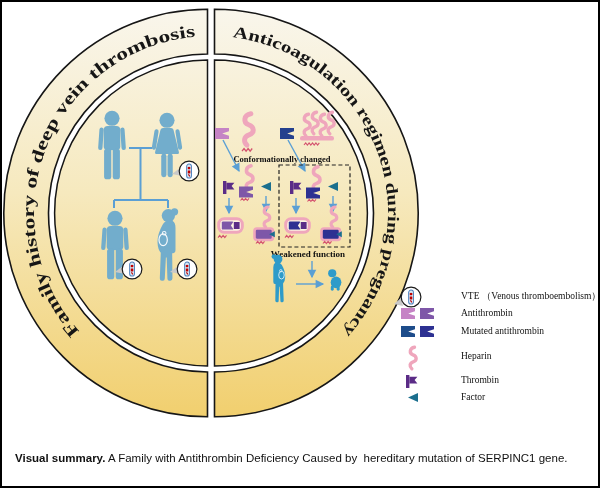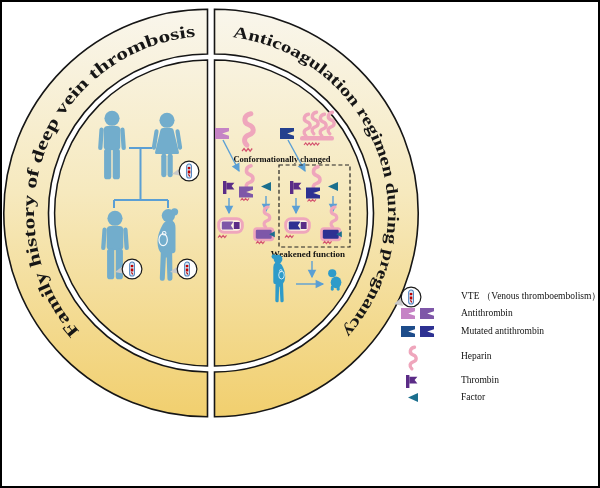--- a/index.html
+++ b/index.html
@@ -220,13 +220,14 @@
     <text class="legendtext" x="459" y="357">Heparin</text>
 
     <use href="#sym-thrombin" transform="translate(404,373)" color="#5B2C87"></use>
     <text class="legendtext" x="459" y="381">Thrombin</text>
 
     <use href="#sym-factor" transform="translate(406,391)" color="#1B6F8E"></use>
     <text class="legendtext" x="459" y="398">Factor</text>
   </g>
 </svg>
 
+<div class="caption"><span class="lead">Visual summary.</span><span> A Family with Antithrombin Deficiency Caused by  hereditary mutation of SERPINC1 gene.</span></div>
 </div>
 
 </body></html>

